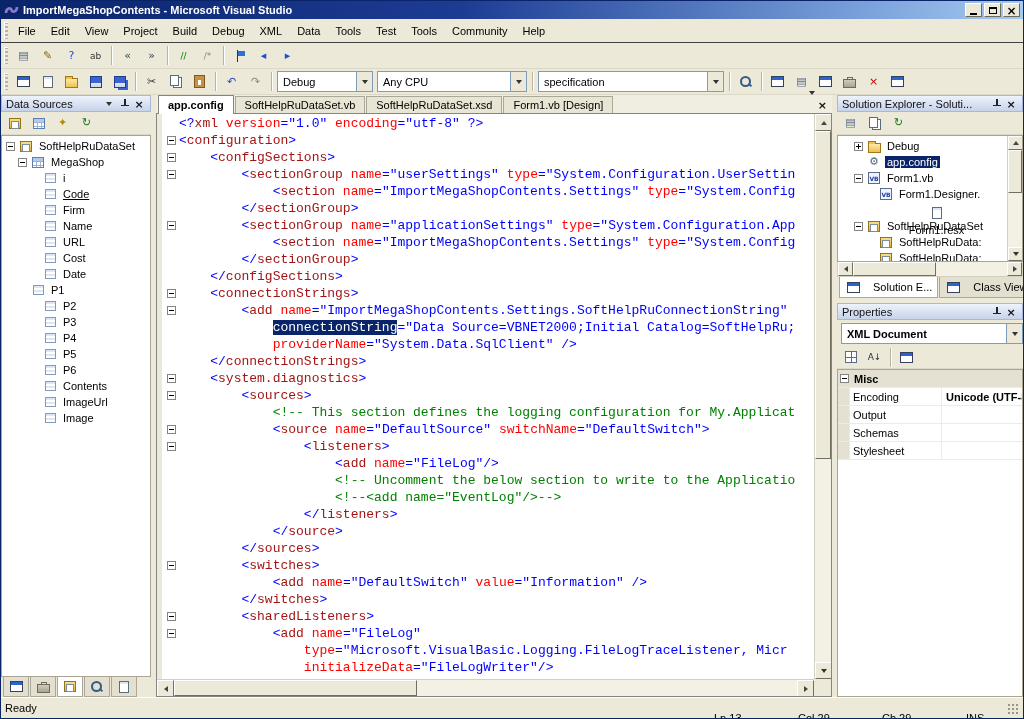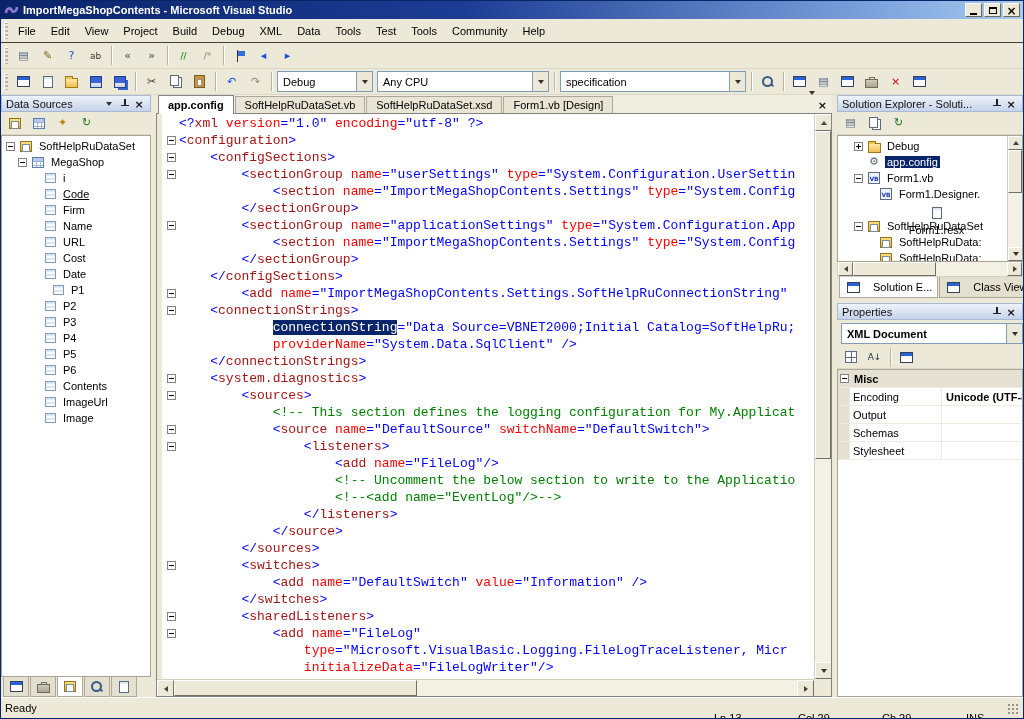--- a/index.html
+++ b/index.html
@@ -335,21 +335,21 @@
           </span>
         </span>
         <span class="tsep"></span>
       </span>
     <span class="combo" style="width:96px">
       <span class="combo-text">Debug</span>
       <span class="combo-arrow">
           <span class="tri-d"></span>
         </span>
     </span>
-    <span class="combo" style="width:172px">
+    <span class="combo" style="width:150px">
       <span class="combo-text">Any CPU</span>
       <span class="combo-arrow">
           <span class="tri-d"></span>
         </span>
     </span>
     <span class="tsep"></span>
     <span class="combo" style="width:186px">
       <span class="combo-text">specification</span>
       <span class="combo-arrow">
           <span class="tri-d"></span>
@@ -494,21 +494,21 @@
             </span>
             <span class="tlabel">Cost</span>
           </div>
           <div class="trow" style="padding-left: 28px;">
             <span class="tsp"></span>
             <span class="ic">
               <span class="i-column"></span>
             </span>
             <span class="tlabel">Date</span>
           </div>
-          <div class="trow" style="padding-left: 36px;">
+          <div class="trow" style="padding-left: 16px;">
             <span class="tsp"></span>
             <span class="ic">
               <span class="i-column"></span>
             </span>
             <span class="tlabel">P1</span>
           </div>
           <div class="trow" style="padding-left: 28px;">
             <span class="tsp"></span>
             <span class="ic">
               <span class="i-column"></span>
@@ -656,27 +656,27 @@
               <span class="lt"><span class="tk-p">        </span><span class="tk-d">&lt;/</span><span class="tk-e">sectionGroup</span><span class="tk-d">&gt;</span></span>
             </div>
             <div class="cl">
               <span class="gut"></span>
               <span class="lt"><span class="tk-p">    </span><span class="tk-d">&lt;/</span><span class="tk-e">configSections</span><span class="tk-d">&gt;</span></span>
             </div>
             <div class="cl">
               <span class="gut">
                 <span class="fold"></span>
               </span>
+              <span class="lt"><span class="tk-p">    </span><span class="tk-d">&lt;</span><span class="tk-e">connectionStrings</span><span class="tk-d">&gt;</span></span>
+            </div>
+            <div class="cl">
+              <span class="gut">
+                <span class="fold"></span>
+              </span>
               <span class="lt"><span class="tk-p">        </span><span class="tk-d">&lt;</span><span class="tk-e">add</span><span class="tk-p"> </span><span class="tk-a">name</span><span class="tk-d">="ImportMegaShopContents.Settings.SoftHelpRuConnectionString"</span></span>
-            </div>
-            <div class="cl">
-              <span class="gut">
-                <span class="fold"></span>
-              </span>
-              <span class="lt"><span class="tk-p">    </span><span class="tk-d">&lt;</span><span class="tk-e">connectionStrings</span><span class="tk-d">&gt;</span></span>
             </div>
             <div class="cl">
               <span class="gut"></span>
               <span class="lt"><span class="tk-p">            </span><span class="tk-s">connectionString</span><span class="tk-d">="Data Source=VBNET2000;Initial Catalog=SoftHelpRu;</span></span>
             </div>
             <div class="cl">
               <span class="gut"></span>
               <span class="lt"><span class="tk-p">            </span><span class="tk-a">providerName</span><span class="tk-d">="System.Data.SqlClient" /&gt;</span></span>
             </div>
             <div class="cl">

